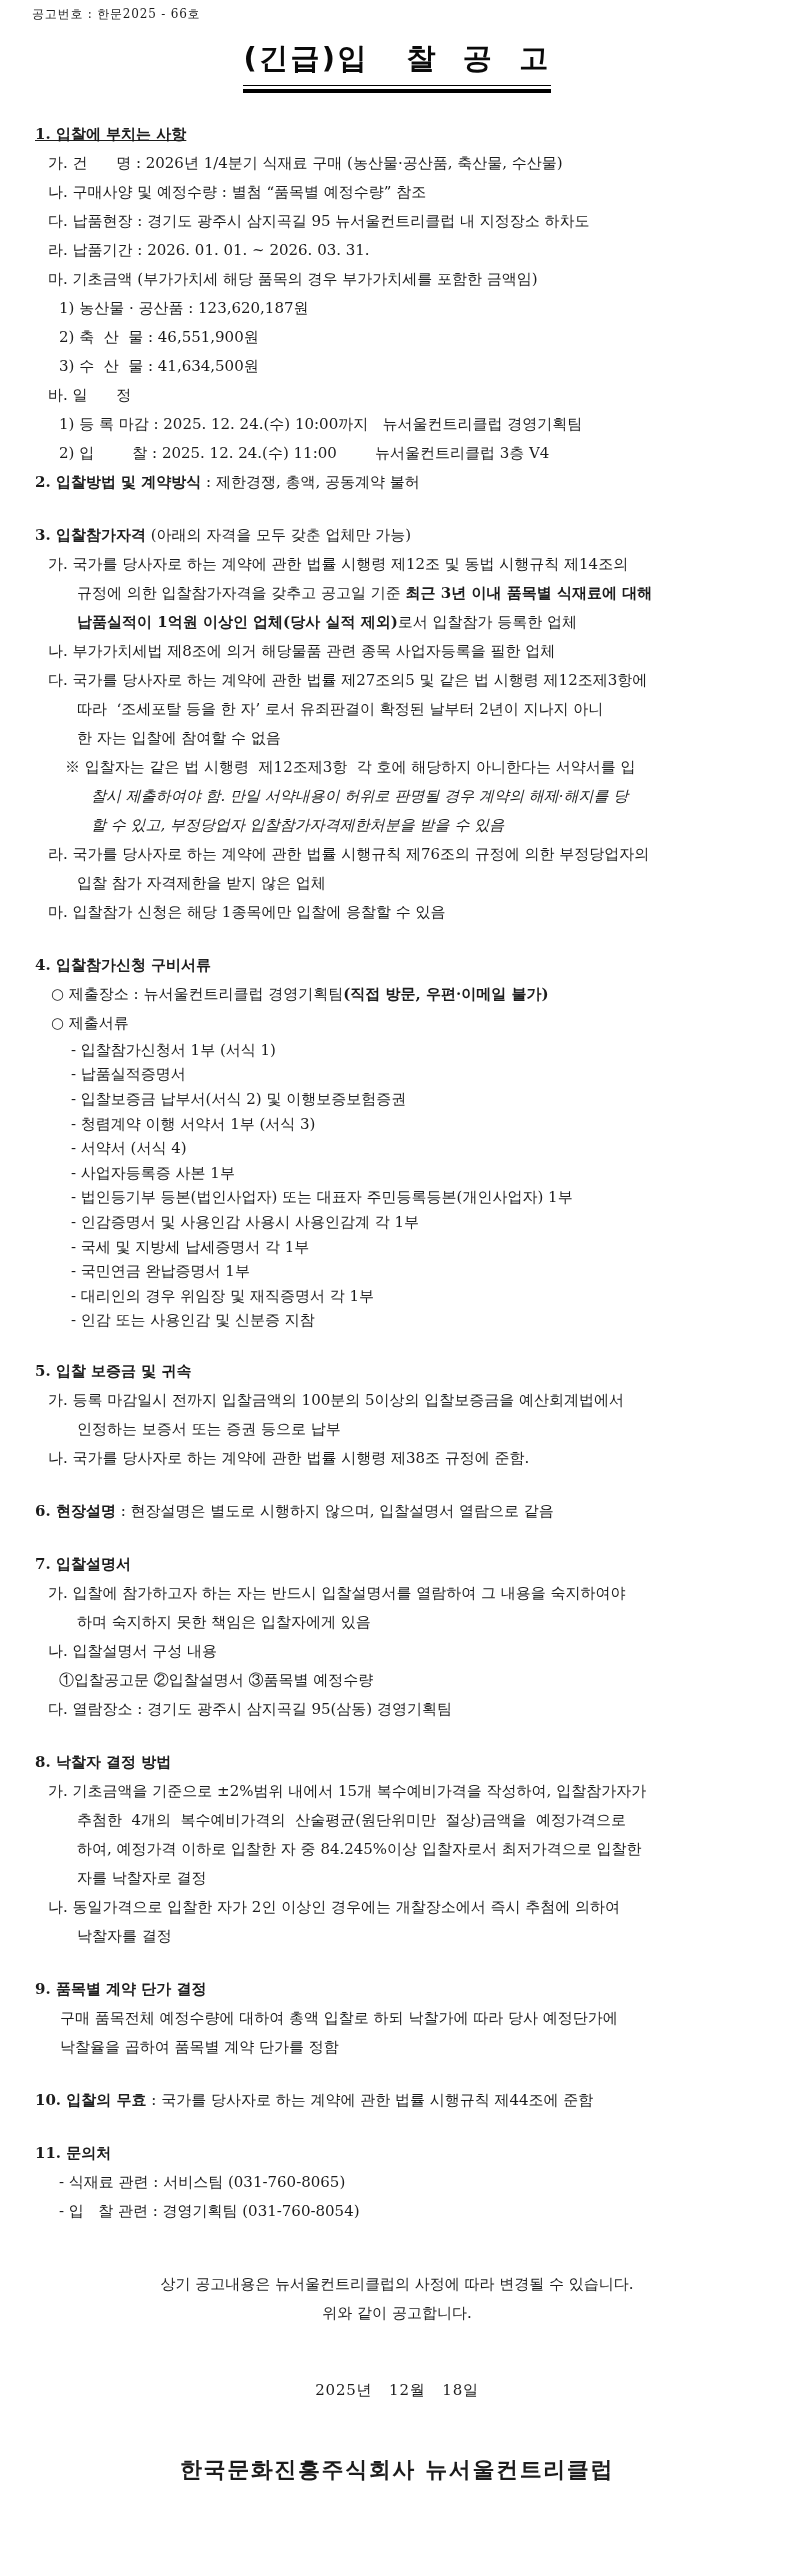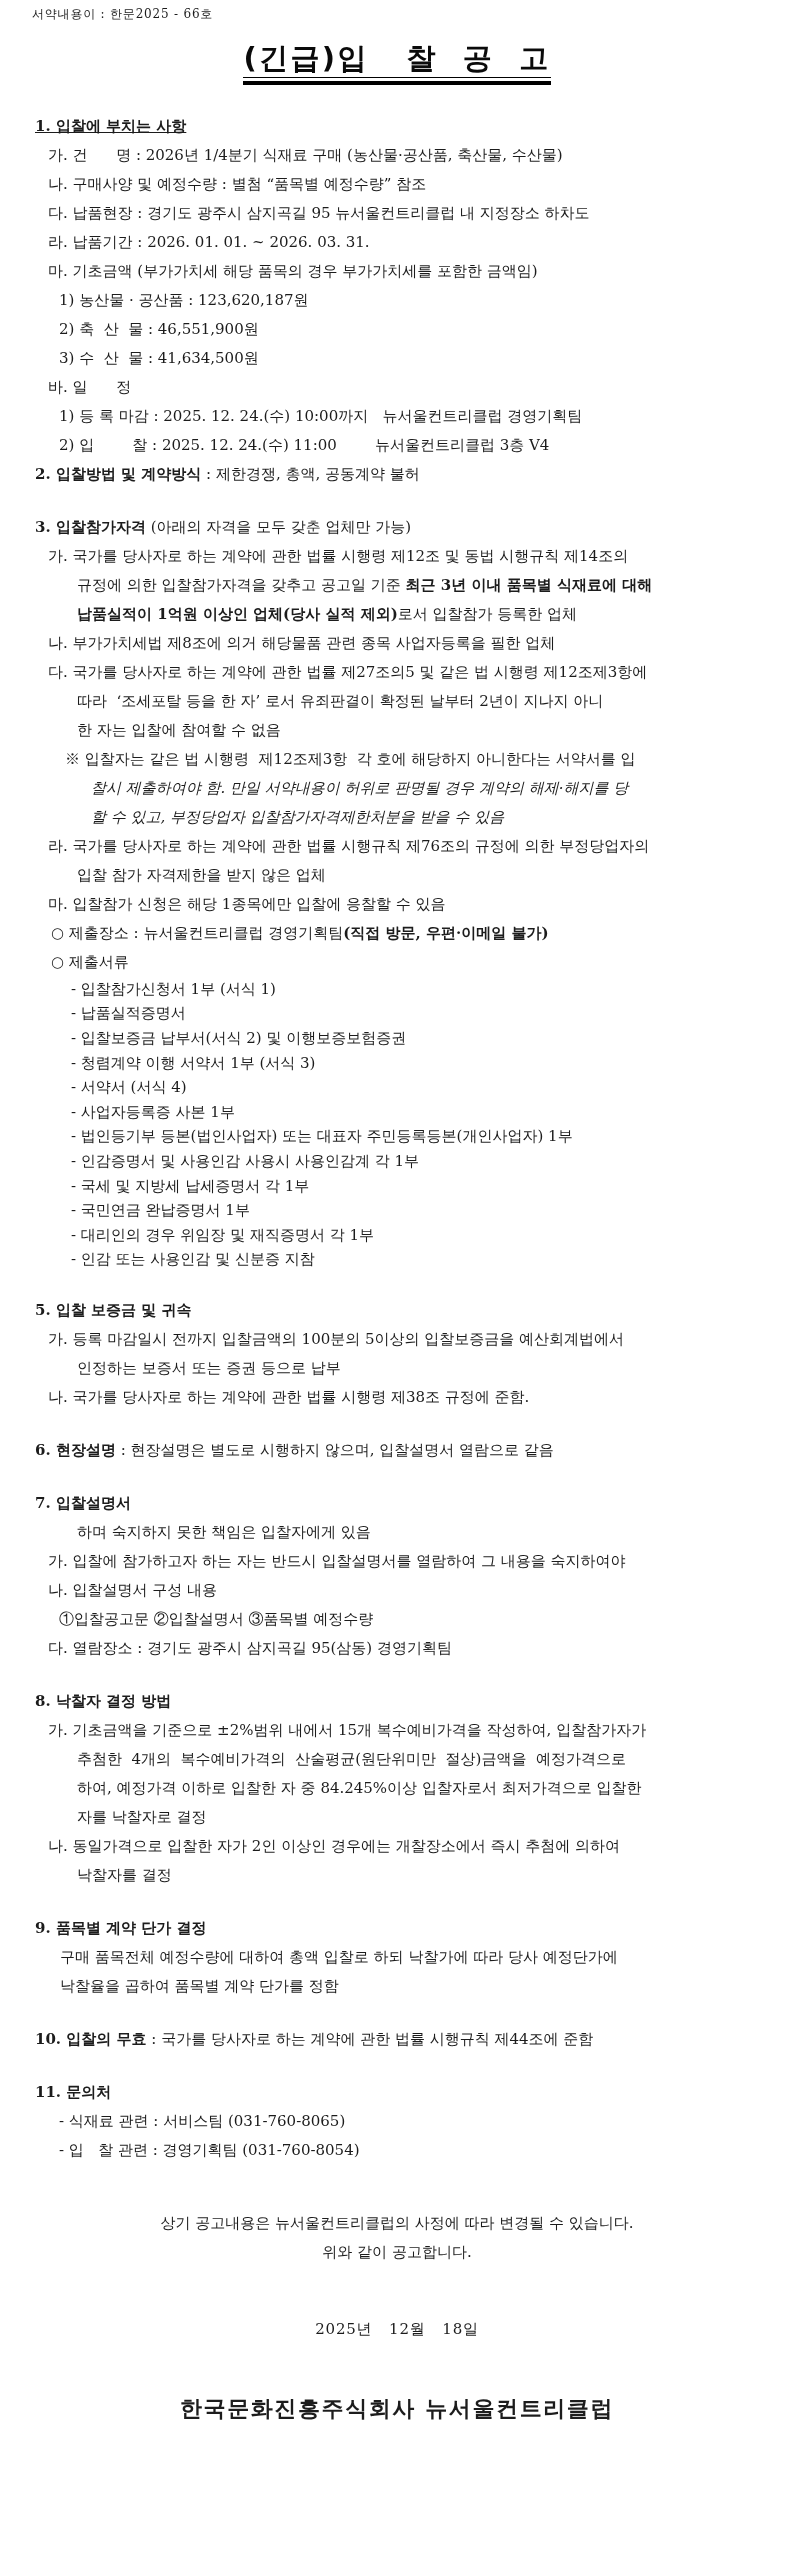--- a/index.html
+++ b/index.html
@@ -10,21 +10,21 @@
     font-size:15px;position:relative;overflow:hidden;box-sizing:border-box;
     padding-top:6.4px;
   }
   .ln{white-space:pre-wrap;line-height:29px;margin-left:35px;margin-right:27px;}
   .notice{font-size:12px;line-height:17.5px;margin-left:32px;letter-spacing:0.8px;}
   .title-wrap{text-align:center;margin-top:20.6px;line-height:1;}
   .title-outer{display:inline-block;border-bottom:4px solid #000;padding-bottom:2.4px;}
   .title{
     display:inline-block;font-family:"DejaVu Sans","Liberation Sans",sans-serif;
     font-weight:bold;font-size:29px;letter-spacing:2.4px;color:#0a0a0a;
-    border-bottom:1.6px solid #000;padding-bottom:4px;white-space:pre;
+    border-bottom:1.6px solid #000;padding-bottom:12px;white-space:pre;
   }
   .h{font-weight:bold;margin-top:24px;}
   .h1st{margin-top:27px;text-decoration:underline;}
   .i1{margin-left:48px;}
   .i1c{margin-left:77px;}
   .i2{margin-left:59px;}
   .note{margin-left:65px;}
   .notec{margin-left:91px;font-style:italic;}
   .circ{margin-left:51px;}
   .dash{margin-left:71px;line-height:24.6px;}
@@ -35,21 +35,21 @@
   .center{text-align:center;margin-left:0;margin-right:0;}
   .note1{margin-top:44px;}
   .datel{margin-top:48px;letter-spacing:0.8px;}
   .company{margin-top:50px;font-size:22px;font-weight:bold;letter-spacing:1.6px;}
 </style>
 </head>
 <body>
 
 <div class="page">
 
-  <div class="notice">서약내용이 : 한문2025 - 66호</div>
+  <div class="notice">공고번호 : 한문2025 - 66호</div>
 
   <div class="title-wrap">
     <span class="title-outer"><span class="title">(긴급)입   찰  공  고</span></span>
   </div>
 
   <div class="ln h h1st">1. 입찰에 부치는 사항</div>
   <div class="ln i1">가. 건      명 : 2026년 1/4분기 식재료 구매 (농산물·공산품, 축산물, 수산물)</div>
   <div class="ln i1">나. 구매사양 및 예정수량 : 별첨 “품목별 예정수량” 참조</div>
   <div class="ln i1">다. 납품현장 : 경기도 광주시 삼지곡길 95 뉴서울컨트리클럽 내 지정장소 하차도</div>
   <div class="ln i1">라. 납품기간 : 2026. 01. 01. ~ 2026. 03. 31.</div>
@@ -71,20 +71,21 @@
   <div class="ln i1">다. 국가를 당사자로 하는 계약에 관한 법률 제27조의5 및 같은 법 시행령 제12조제3항에</div>
   <div class="ln i1c">따라  ‘조세포탈 등을 한 자’ 로서 유죄판결이 확정된 날부터 2년이 지나지 아니</div>
   <div class="ln i1c">한 자는 입찰에 참여할 수 없음</div>
   <div class="ln note">※ 입찰자는 같은 법 시행령  제12조제3항  각 호에 해당하지 아니한다는 서약서를 입</div>
   <div class="ln notec">찰시 제출하여야 함. 만일 서약내용이 허위로 판명될 경우 계약의 해제·해지를 당</div>
   <div class="ln notec">할 수 있고, 부정당업자 입찰참가자격제한처분을 받을 수 있음</div>
   <div class="ln i1">라. 국가를 당사자로 하는 계약에 관한 법률 시행규칙 제76조의 규정에 의한 부정당업자의</div>
   <div class="ln i1c">입찰 참가 자격제한을 받지 않은 업체</div>
   <div class="ln i1">마. 입찰참가 신청은 해당 1종목에만 입찰에 응찰할 수 있음</div>
 
+  <div class="ln h">4. 입찰참가신청 구비서류</div>
   <div class="ln circ"><span>○ 제출장소 : 뉴서울컨트리클럽 경영기획팀</span><span class="b">(직접 방문, 우편·이메일 불가)</span></div>
   <div class="ln circ">○ 제출서류</div>
   <div class="ln dash">- 입찰참가신청서 1부 (서식 1)</div>
   <div class="ln dash">- 납품실적증명서</div>
   <div class="ln dash">- 입찰보증금 납부서(서식 2) 및 이행보증보험증권</div>
   <div class="ln dash">- 청렴계약 이행 서약서 1부 (서식 3)</div>
   <div class="ln dash">- 서약서 (서식 4)</div>
   <div class="ln dash">- 사업자등록증 사본 1부</div>
   <div class="ln dash">- 법인등기부 등본(법인사업자) 또는 대표자 주민등록등본(개인사업자) 1부</div>
   <div class="ln dash">- 인감증명서 및 사용인감 사용시 사용인감계 각 1부</div>
@@ -94,22 +95,22 @@
   <div class="ln dash">- 인감 또는 사용인감 및 신분증 지참</div>
 
   <div class="ln h">5. 입찰 보증금 및 귀속</div>
   <div class="ln i1">가. 등록 마감일시 전까지 입찰금액의 100분의 5이상의 입찰보증금을 예산회계법에서</div>
   <div class="ln i1c">인정하는 보증서 또는 증권 등으로 납부</div>
   <div class="ln i1">나. 국가를 당사자로 하는 계약에 관한 법률 시행령 제38조 규정에 준함.</div>
 
   <div class="ln h"><span class="b">6. 현장설명</span><span style="font-weight:normal"> : 현장설명은 별도로 시행하지 않으며, 입찰설명서 열람으로 같음</span></div>
 
   <div class="ln h">7. 입찰설명서</div>
+  <div class="ln i1">가. 입찰에 참가하고자 하는 자는 반드시 입찰설명서를 열람하여 그 내용을 숙지하여야</div>
   <div class="ln i1c">하며 숙지하지 못한 책임은 입찰자에게 있음</div>
-  <div class="ln i1">가. 입찰에 참가하고자 하는 자는 반드시 입찰설명서를 열람하여 그 내용을 숙지하여야</div>
   <div class="ln i1">나. 입찰설명서 구성 내용</div>
   <div class="ln i2">①입찰공고문 ②입찰설명서 ③품목별 예정수량</div>
   <div class="ln i1">다. 열람장소 : 경기도 광주시 삼지곡길 95(삼동) 경영기획팀</div>
 
   <div class="ln h">8. 낙찰자 결정 방법</div>
   <div class="ln i1">가. 기초금액을 기준으로 ±2%범위 내에서 15개 복수예비가격을 작성하여, 입찰참가자가</div>
   <div class="ln i1c">추첨한  4개의  복수예비가격의  산술평균(원단위미만  절상)금액을  예정가격으로</div>
   <div class="ln i1c">하여, 예정가격 이하로 입찰한 자 중 84.245%이상 입찰자로서 최저가격으로 입찰한</div>
   <div class="ln i1c">자를 낙찰자로 결정</div>
   <div class="ln i1">나. 동일가격으로 입찰한 자가 2인 이상인 경우에는 개찰장소에서 즉시 추첨에 의하여</div>

